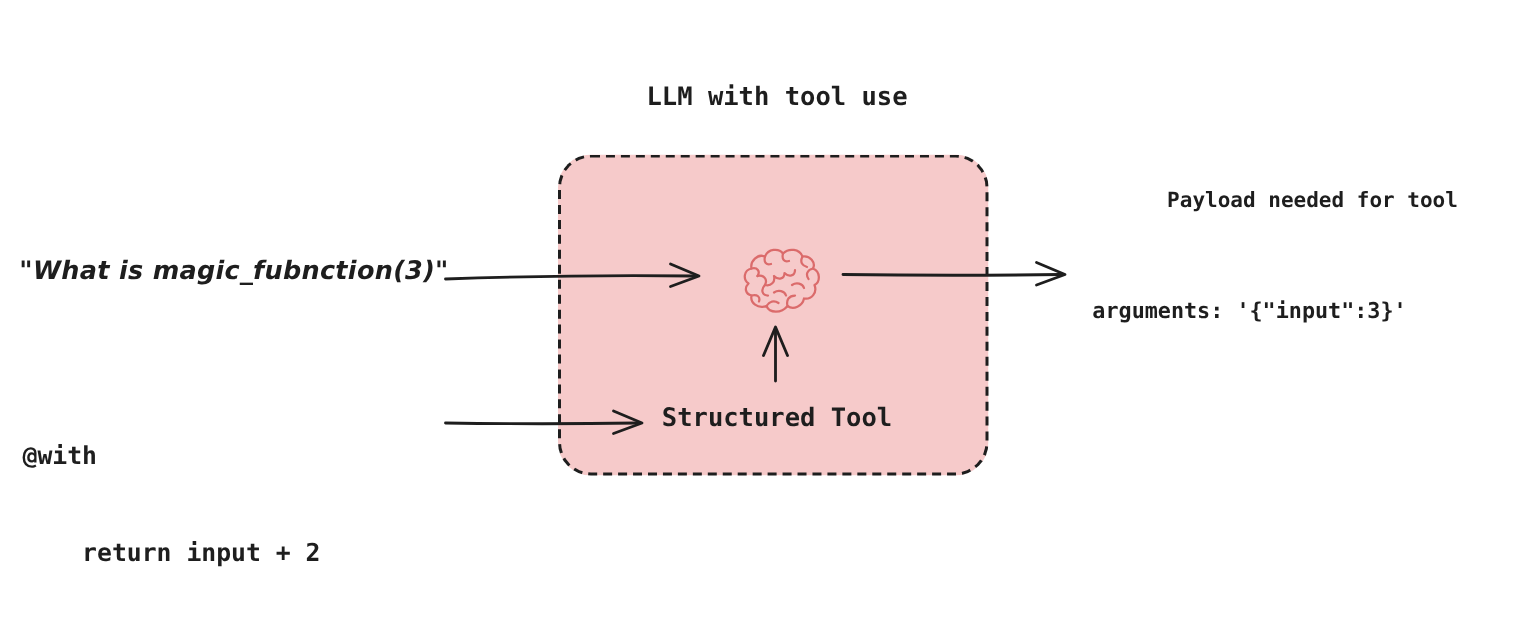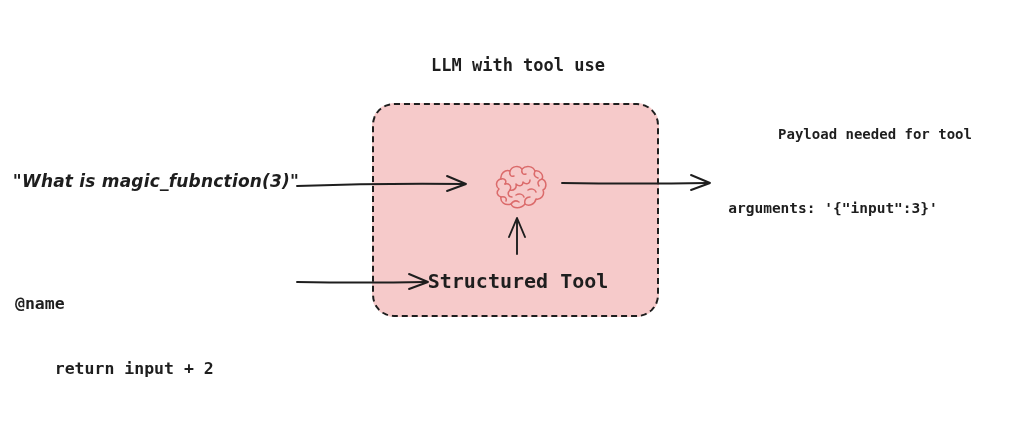--- a/index.html
+++ b/index.html
@@ -39,21 +39,21 @@
 
   .tool-box {
     position: absolute;
     left: 372px; top: 103px;
     width: 287px; height: 214px;
     background: var(--box-fill);
     border: 2.2px dashed var(--box-border);
     border-radius: 22px;
   }
   .box-heading { left: 520px; top: 128px; font-size: 16.5px; font-weight: 700; }
-  .tool-label  { left: 518px; top: 269px; font-size: 20px; font-weight: 700; }
+  .tool-label  { left: 518px; top: 269px; font-size: 17px; font-weight: 700; }
 
   .right-heading { left: 843px; top: 126px; font-size: 14px; font-weight: 700; margin-left: 32px; }
   .payload-block { left: 833px; top: 161px; font-size: 14.5px; font-weight: 600; line-height: 19px; }
 
   .overlay {
     position: absolute;
     left: 0; top: 0;
     width: 1021px; height: 424px;
     pointer-events: none;
   }
@@ -77,21 +77,21 @@
 <body>
 
 <div class="canvas">
 
   <div class="tool-box"></div>
 
   <div class="abs cx mono diagram-title">LLM with tool use</div>
 
   <div class="abs cx hand left-quote">"What is magic_fubnction(3)"</div>
   <div class="abs mono code-block">
-    <div>@name</div>
+    <div>@with</div>
     <div>    return input + 2</div>
   </div>
 
   <div class="abs cx mono tool-label">Structured Tool</div>
 
   <svg class="brain-svg" width="56" height="47" viewBox="0 0 56 47">
     <path class="brain" d="M7,25 C3,22 4,16 9,15 C8,10 13,5 18,7 C20,2 27,1 30,5 C34,1 41,2 43,7 C48,6 52,11 50,15 C55,17 55,24 51,26 C53,31 49,36 44,35 C43,40 37,43 33,40 C29,45 21,45 19,40 C13,42 8,38 9,33 C5,32 4,28 7,25 Z"></path>
     <path class="brain" d="M18,7 C17,11 19,13 22,12 M30,5 C29,9 31,11 34,10 M43,7 C41,11 43,13 46,14"></path>
     <path class="brain" d="M9,15 C13,14 15,17 13,20 M50,15 C46,16 45,19 47,22"></path>
     <path class="brain" d="M13,20 C17,19 20,22 18,26 C22,27 25,24 24,20 C27,23 31,22 31,18 C34,21 38,20 38,16"></path>

